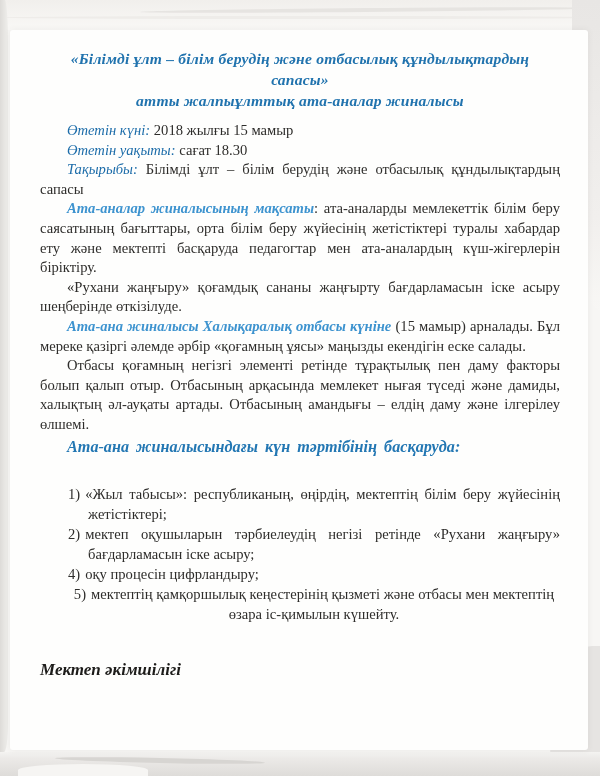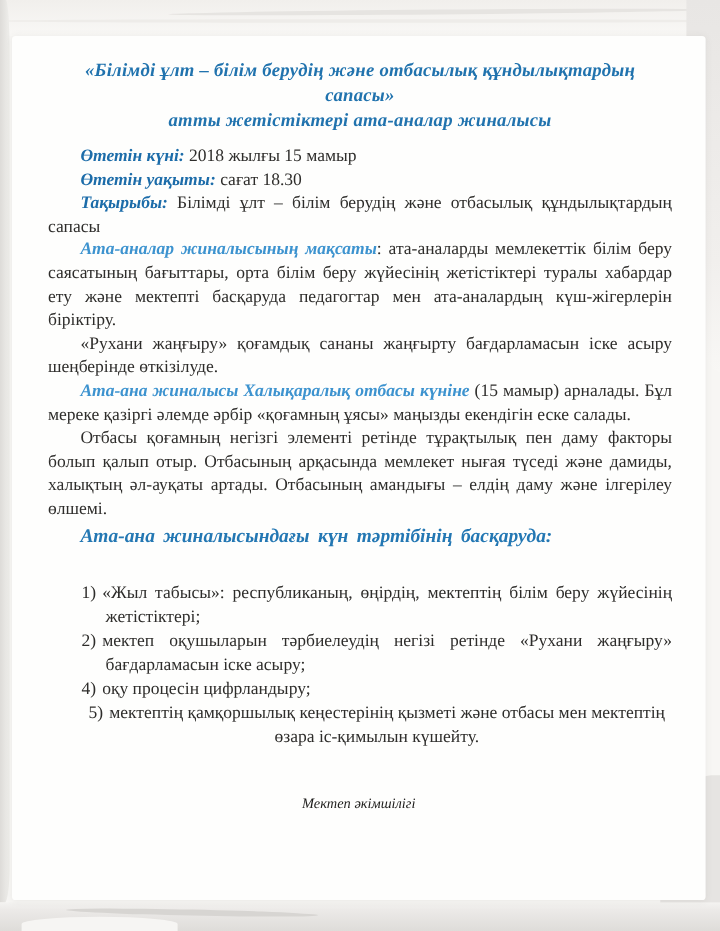--- a/index.html
+++ b/index.html
@@ -82,21 +82,21 @@
     letter-spacing: 0.2px;
   }
   .doc-title .tline { display: block; }
   p.body-par {
     margin: 0;
     text-indent: 27px;
     text-align: justify;
   }
   .lead {
     color: var(--label-blue, #1c6ca9);
-    font-weight: bold; font-style: italic;
+    font-weight: normal; font-style: italic;
   }
   .accent {
     color: var(--accent-blue, #3d93cf);
     font-weight: bold; font-style: italic; margin-top: 40px;
   }
   .agenda-heading {
     margin: 3px 0 27px 0;
     text-indent: 27px;
     color: var(--heading-blue, #2377b3);
     font-weight: bold; font-style: italic;
@@ -106,23 +106,23 @@
   .agenda-list { margin-left: 28px; }
   .li {
     padding-left: 20px; text-indent: -20px;
     text-align: justify;
     line-height: 20px;
   }
   .li .num { margin-right: 5px; }
   .li.no-hang { padding-left: 0; text-indent: 0; text-align: center; }
   .signature {
     margin-top: 36px;
-    text-align: center;
-    font-weight: normal; font-style: italic;
-    font-size: 12px;
+    text-align: left;
+    font-weight: bold; font-style: italic;
+    font-size: 17px;
     color: #1d1c1a;
     padding-right: 2px;
   }
 </style>
 </head>
 <body>
 
 <div class="scan">
 
   <div class="edge-top-band"></div>
@@ -134,21 +134,21 @@
   <div class="edge-right-bottom"></div>
   <div class="edge-bottom-band"></div>
   <div class="edge-bottom-streak"></div>
   <div class="edge-bottom-notch"></div>
 
   <div class="paper">
     <div class="content">
 
       <h1 class="doc-title">
         <span class="tline">«Білімді ұлт – білім берудің және отбасылық құндылықтардың сапасы»</span>
-        <span class="tline">атты жетістіктері ата-аналар жиналысы</span>
+        <span class="tline">атты жалпыұлттық ата-аналар жиналысы</span>
       </h1>
 
       <p class="body-par"><span class="lead">Өтетін күні:</span> <span>2018 жылғы 15 мамыр</span></p>
 
       <p class="body-par"><span class="lead">Өтетін уақыты:</span> <span>сағат 18.30</span></p>
 
       <p class="body-par"><span class="lead">Тақырыбы:</span> <span>Білімді ұлт – білім берудің және отбасылық құндылықтардың сапасы</span></p>
 
       <p class="body-par"><span class="accent">Ата-аналар жиналысының мақсаты</span><span>: ата-аналарды мемлекеттік білім беру саясатының бағыттары, орта білім беру жүйесінің жетістіктері туралы хабардар ету және мектепті басқаруда педагогтар мен ата-аналардың күш-жігерлерін біріктіру.</span></p>
 

